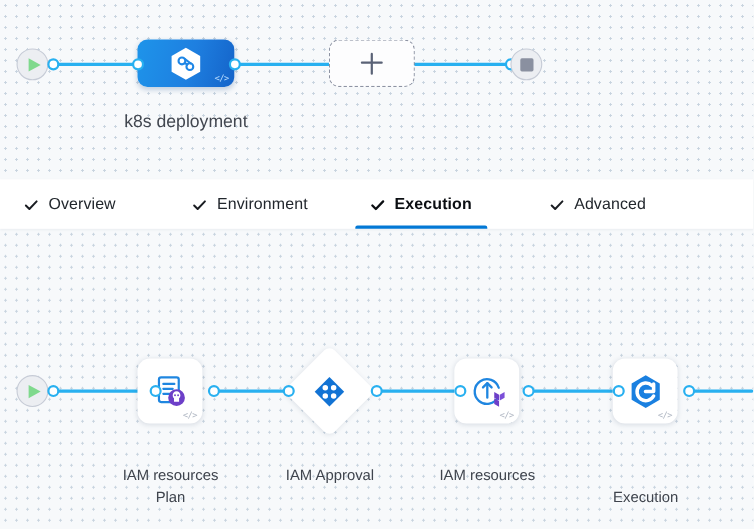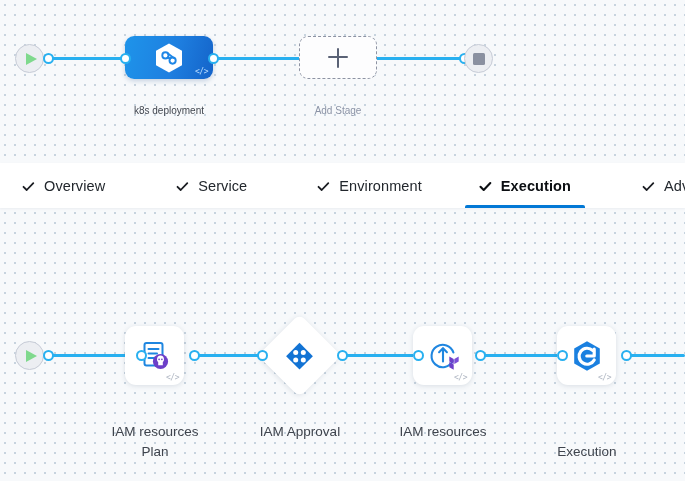--- a/index.html
+++ b/index.html
@@ -113,21 +113,21 @@
     position:absolute;right:5px;bottom:3px;
     font-family:"DejaVu Sans Mono", monospace;
     font-size:8px;color:#b0b7c3;line-height:1;letter-spacing:-0.5px;
     user-select:none;
   }
   .codebadge.onblue{color:#b8dcff;}
 
   
   .nlabel{
     position:absolute;text-align:center;
-    font-size:10px;color:#41464f;line-height:19px;
+    font-size:16px;color:#41464f;line-height:19px;
   }
   .nlabel.muted{color:#8b93a6;}
   .nlabel.small{font-size:13.5px;color:#3f444d;line-height:20px;margin-top:24px;}
 </style>
 </head>
 <body>
 
 <div class="app">
 
   <div class="canvas canvas-top">
@@ -155,47 +155,38 @@
       </span>
       <span class="codebadge onblue">&lt;/&gt;</span>
     </div>
     <div class="dot" style="left:120px;top:53px;"></div>
     <div class="dot" style="left:208px;top:53px;"></div>
     <div class="nlabel" style="left:89px;top:101px;width:160px;">k8s deployment</div>
 
     <div class="add-stage-card" style="left:299px;top:36px;width:78px;height:43px;">
       <span class="plus"></span>
     </div>
-    <div class="nlabel muted" style="left:278px;top:101px;width:120px;">Add Stage</div>
 
     <div class="dot" style="left:459px;top:53px;"></div>
     <div class="term" style="left:464px;top:44px;">
       <div class="stop-sq"></div>
     </div>
   </div>
 
   <div class="tabbar">
 
     <div class="tab" style="margin-left:8px;">
       <span class="chk">
         <svg width="13" height="13" viewBox="0 0 13 13">
             <path d="M1.5 6.8 L4.7 10 L11.3 3.1" fill="none" stroke="#1a1d22" stroke-width="1.8" stroke-linecap="round" stroke-linejoin="round"></path>
           </svg>
       </span>
       <span class="tab-label">Overview</span>
     </div>
 
-    <div class="tab" style="margin-left:43px;">
-      <span class="chk">
-        <svg width="13" height="13" viewBox="0 0 13 13">
-            <path d="M1.5 6.8 L4.7 10 L11.3 3.1" fill="none" stroke="#1a1d22" stroke-width="1.8" stroke-linecap="round" stroke-linejoin="round"></path>
-          </svg>
-      </span>
-      <span class="tab-label">Service</span>
-    </div>
 
     <div class="tab" style="margin-left:42px;">
       <span class="chk">
         <svg width="13" height="13" viewBox="0 0 13 13">
             <path d="M1.5 6.8 L4.7 10 L11.3 3.1" fill="none" stroke="#1a1d22" stroke-width="1.8" stroke-linecap="round" stroke-linejoin="round"></path>
           </svg>
       </span>
       <span class="tab-label">Environment</span>
     </div>
 

